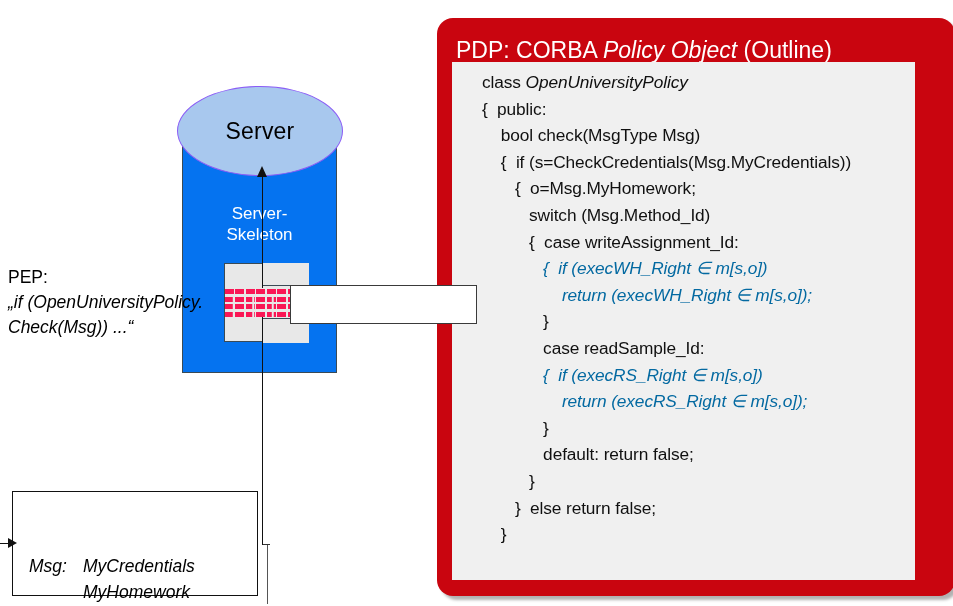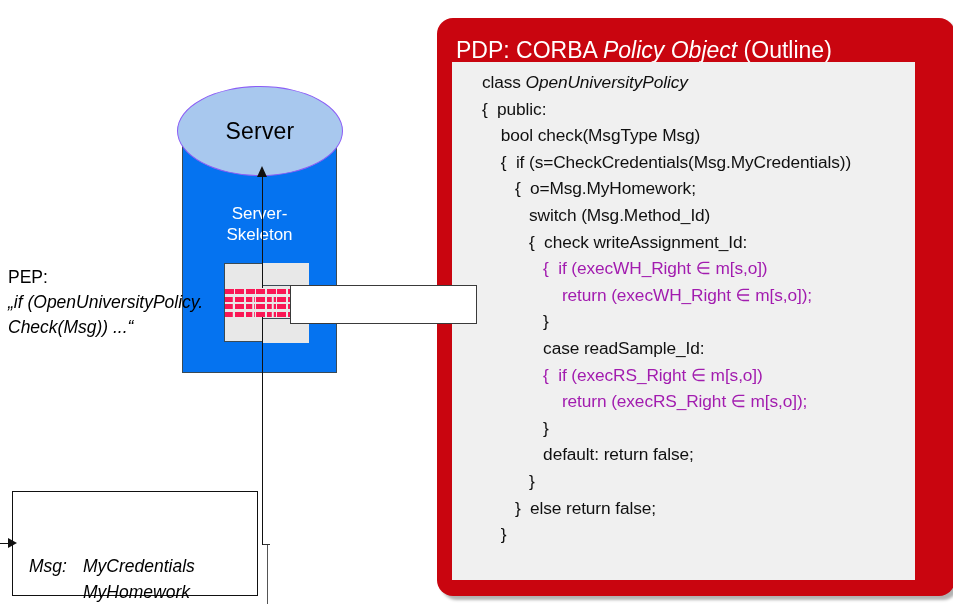--- a/index.html
+++ b/index.html
@@ -294,21 +294,22 @@
   }
   .code-line {
     font-size: 17.3px;
     line-height: 26.6px;
     color: #101010;
     white-space: pre;
     letter-spacing: -0.1px;
     margin-left: 24px;
   }
   .code-line.blue {
-    color: #a21caf;
+    color: #0369a1;
+    font-style: italic;
   }
 </style>
 </head>
 <body>
 
 <div id="canvas">
 
   <div class="server-body"></div>
 
   <div class="skeleton-label">Server-
@@ -349,21 +350,21 @@
 
   <div class="pdp-panel">
     <div class="pdp-title"><span>PDP: CORBA </span><em>Policy Object</em><span> (Outline)</span></div>
     <div class="pdp-code">
         <div class="code-line">class <em>OpenUniversityPolicy</em></div>
         <div class="code-line">{  public:</div>
         <div class="code-line">    bool check(MsgType Msg)</div>
         <div class="code-line">    {  if (s=CheckCredentials(Msg.MyCredentials))</div>
         <div class="code-line">       {  o=Msg.MyHomework;</div>
         <div class="code-line">          switch (Msg.Method_Id)</div>
-        <div class="code-line">          {  check writeAssignment_Id:</div>
+        <div class="code-line">          {  case writeAssignment_Id:</div>
         <div class="code-line blue">             {  if (execWH_Right ∈ m[s,o])</div>
         <div class="code-line blue">                 return (execWH_Right ∈ m[s,o]);</div>
         <div class="code-line">             }</div>
         <div class="code-line">             case readSample_Id:</div>
         <div class="code-line blue">             {  if (execRS_Right ∈ m[s,o])</div>
         <div class="code-line blue">                 return (execRS_Right ∈ m[s,o]);</div>
         <div class="code-line">             }</div>
         <div class="code-line">             default: return false;</div>
         <div class="code-line">          }</div>
         <div class="code-line">       }  else return false;</div>

